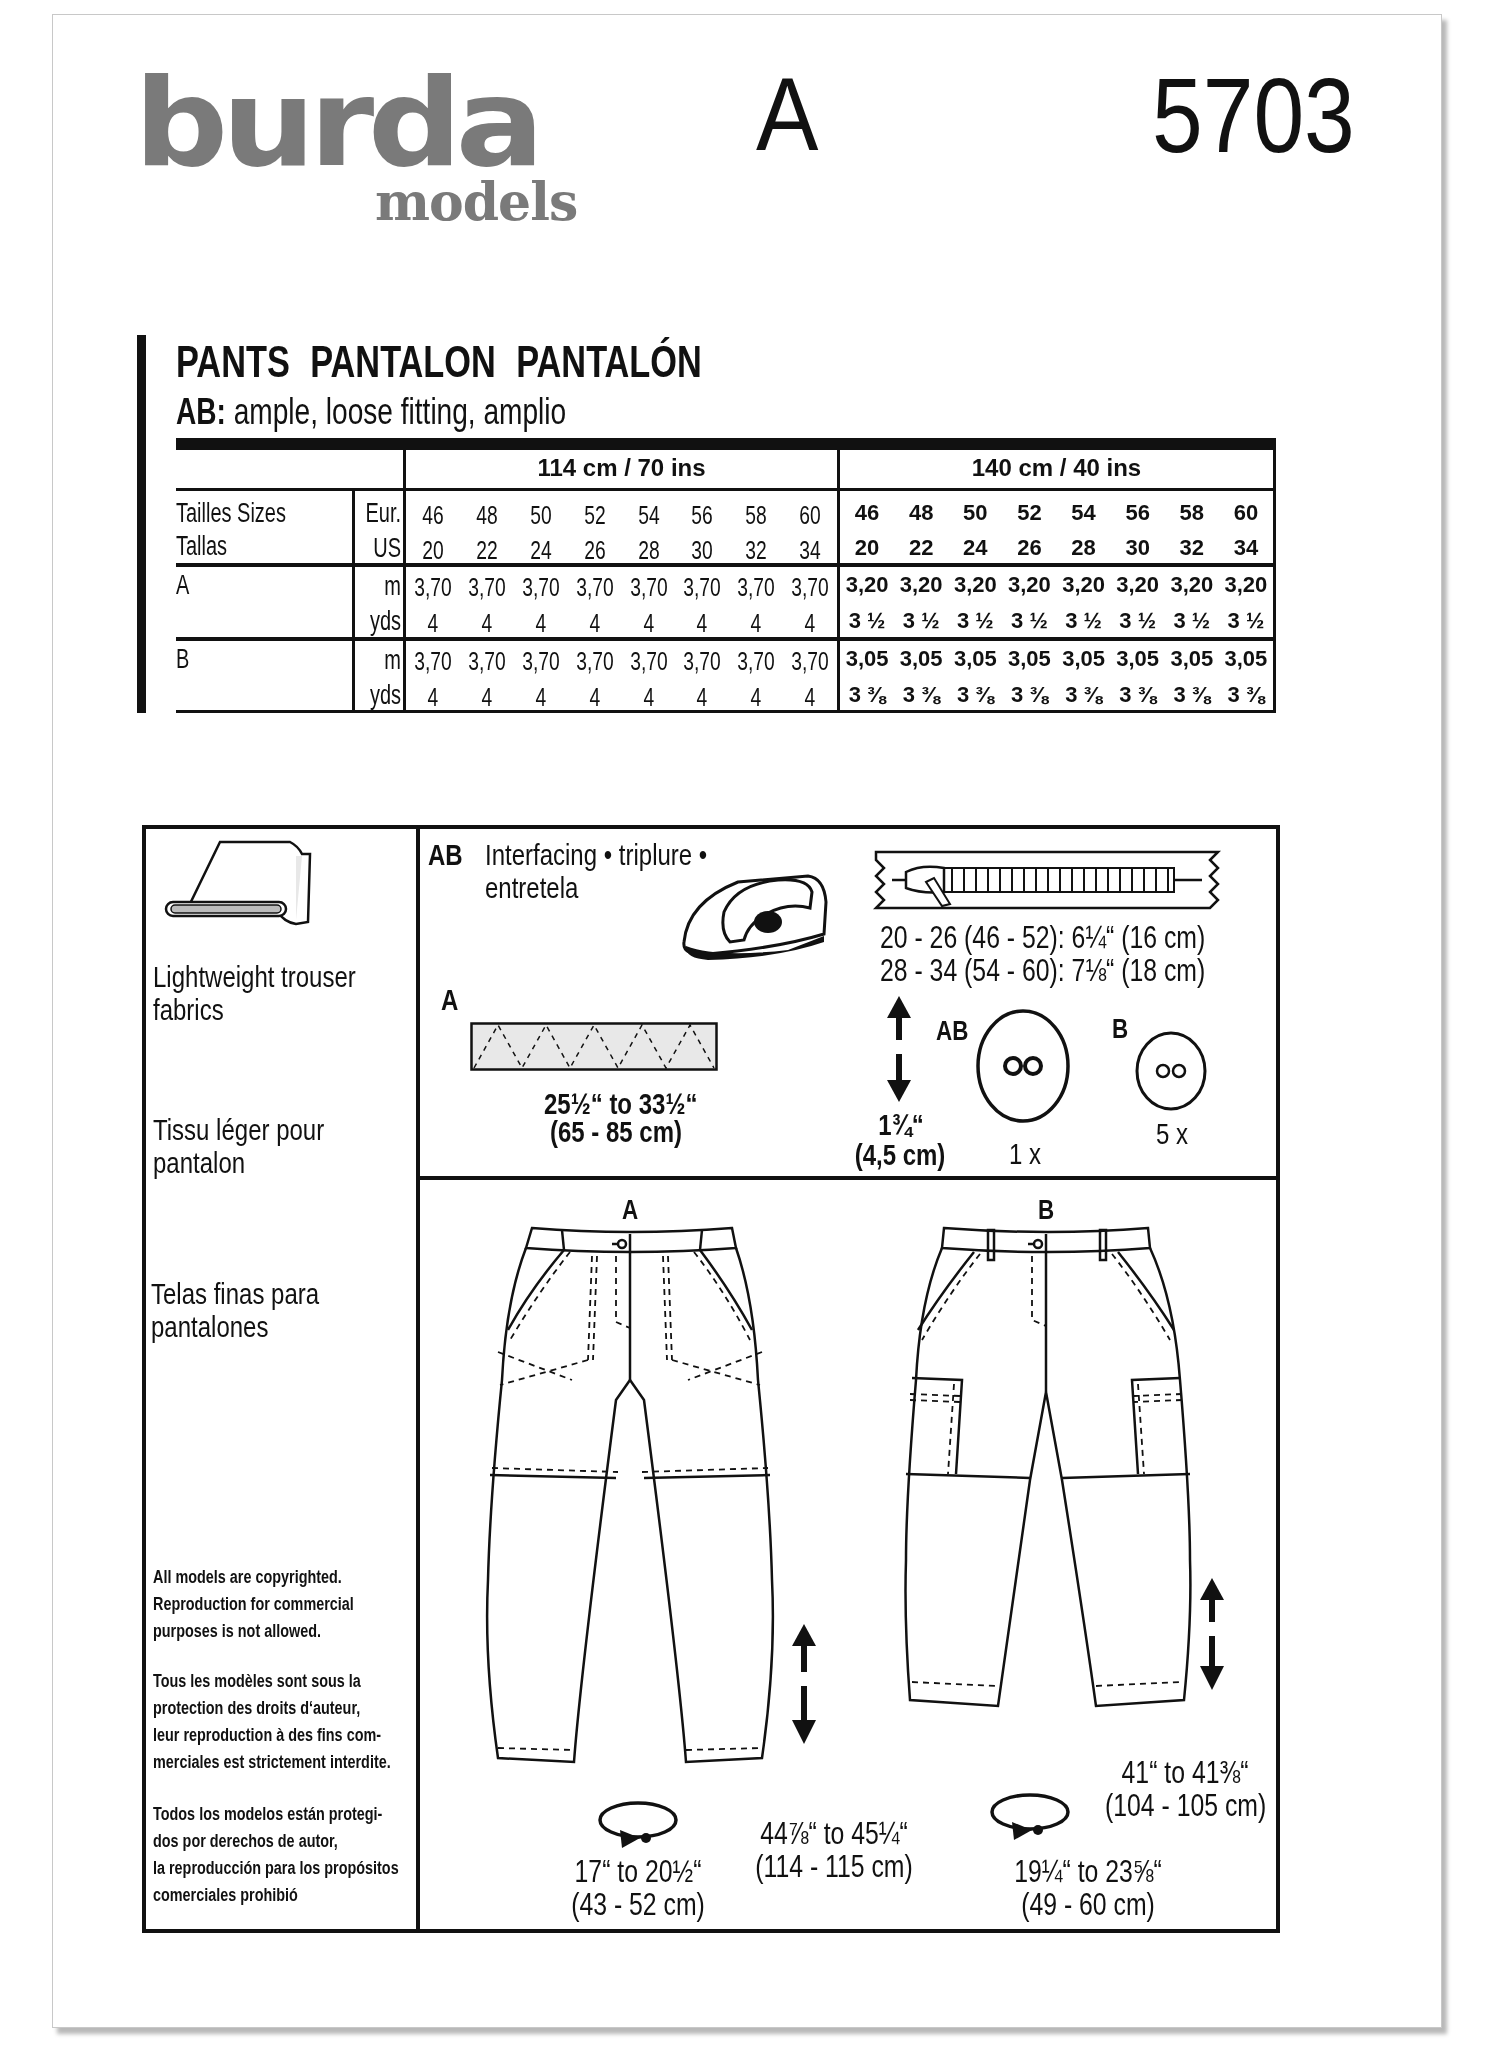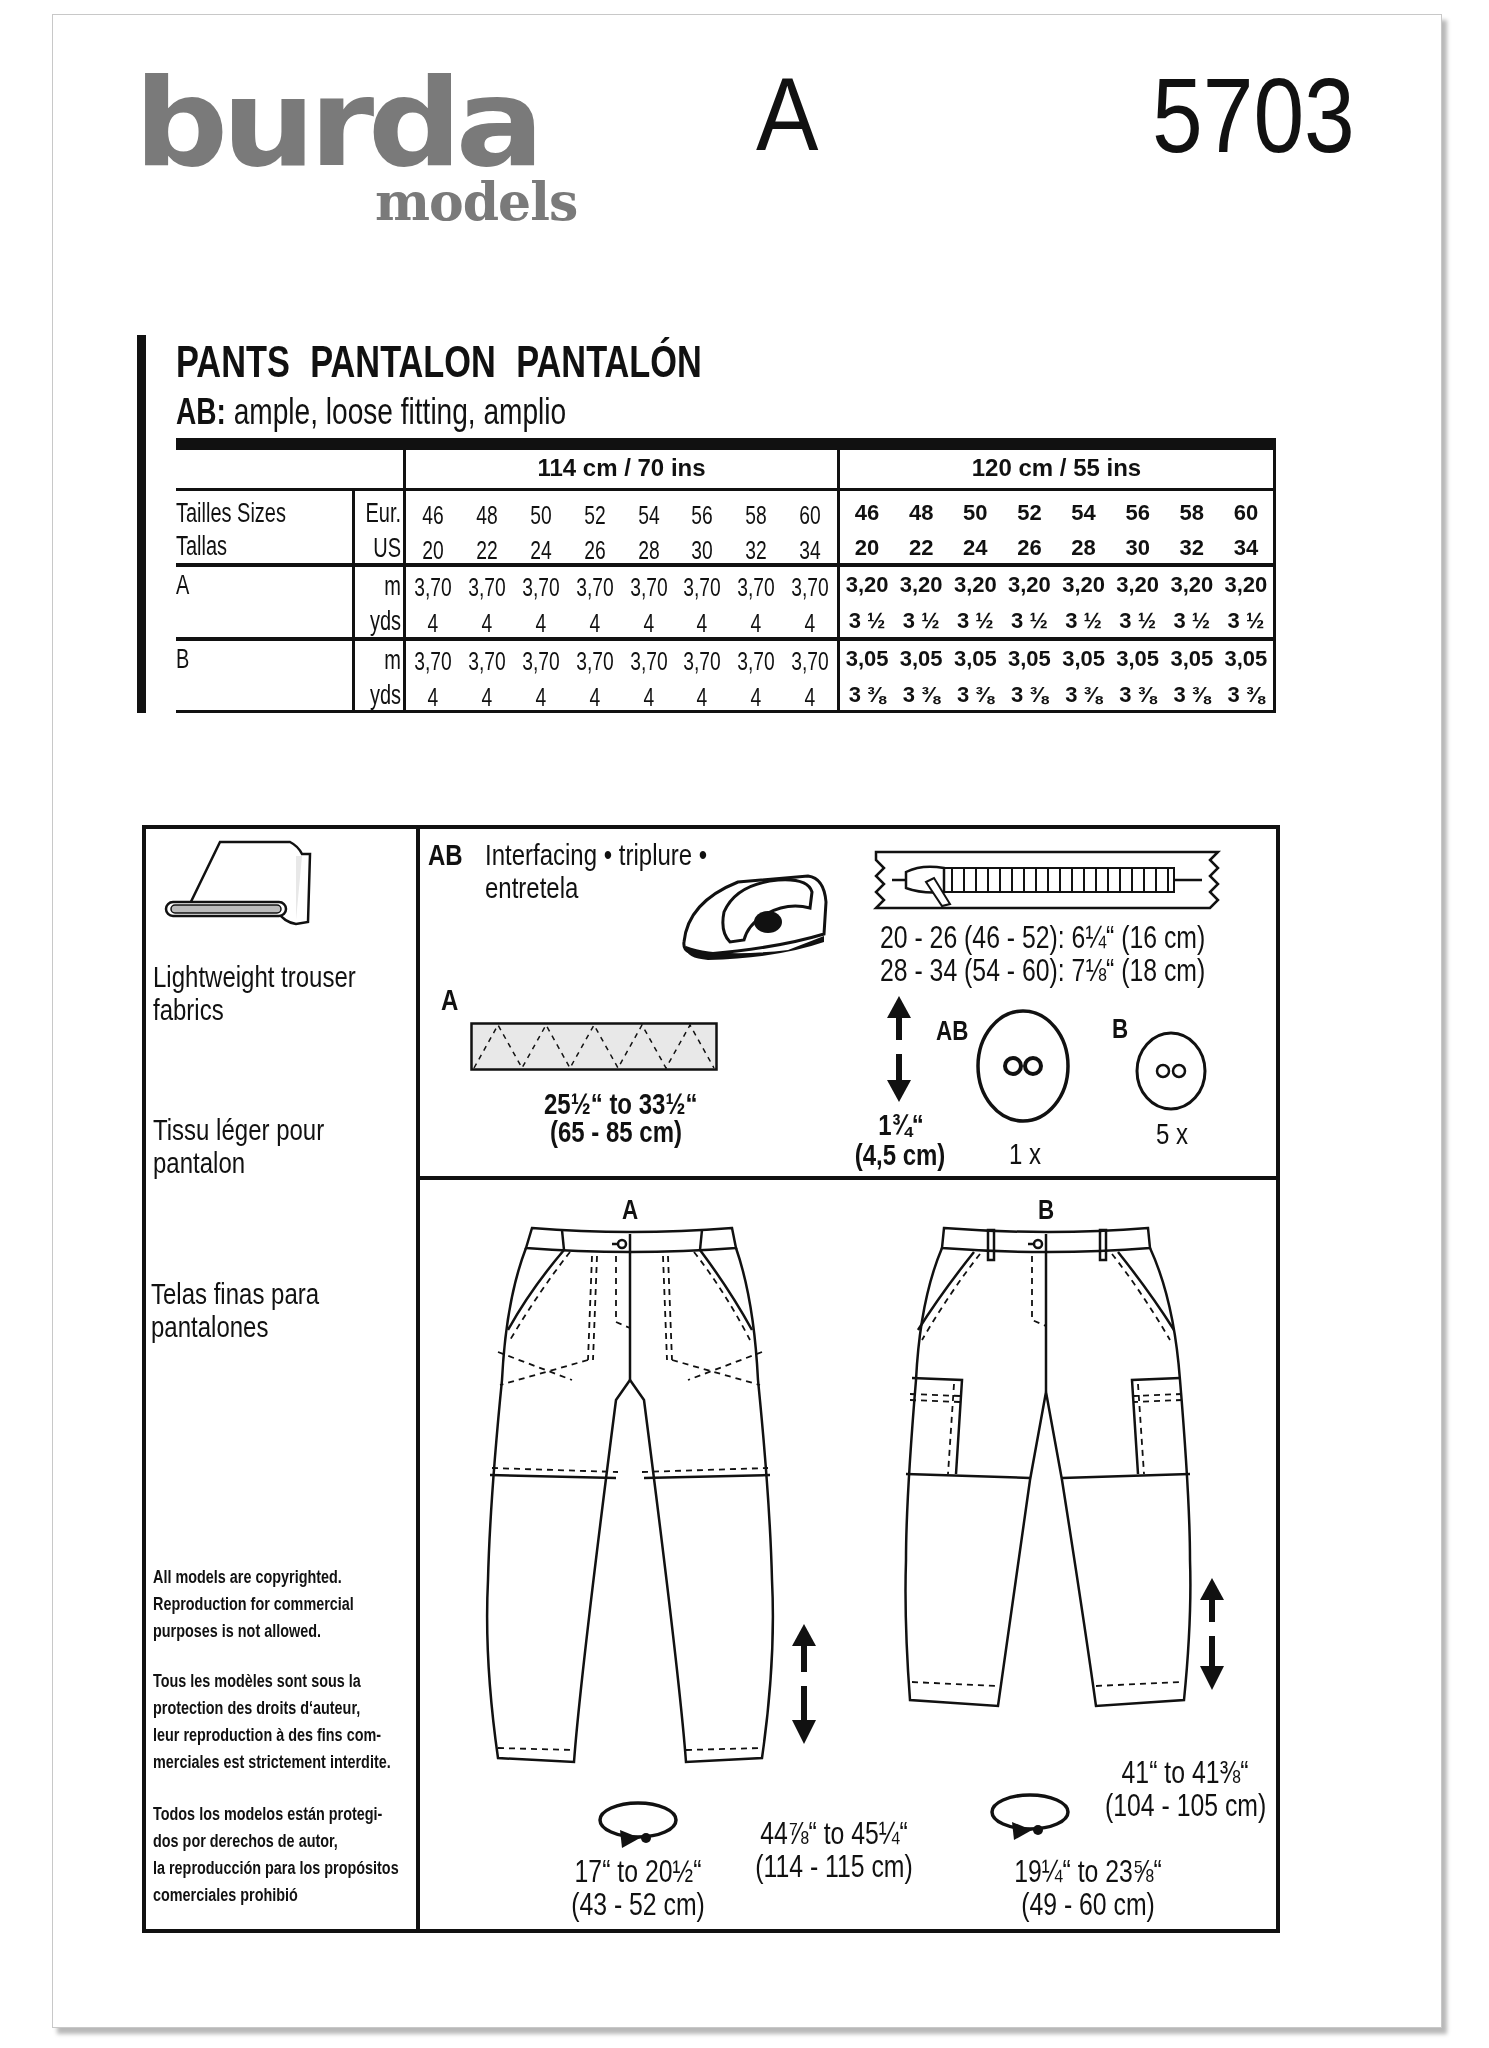--- a/index.html
+++ b/index.html
@@ -51,21 +51,21 @@
   <div class="hline" style="left:0;top:125px;width:1100px;height:4px;"></div>
   <div class="hline" style="left:0;top:199px;width:1100px;height:4px;"></div>
   <div class="hline" style="left:0;top:272px;width:1100px;height:3px;"></div>
 
   <div class="vline" style="left:176px;top:50px;width:3px;height:225px;"></div>
   <div class="vline" style="left:227px;top:0;width:3px;height:275px;"></div>
   <div class="vline" style="left:661px;top:0;width:3px;height:275px;"></div>
   <div class="vline" style="left:1097px;top:0;width:3px;height:275px;"></div>
 
   <div class="cell bld" style="left:230px;top:18px;width:431px;font-size:24px;">114 cm / 70 ins</div>
-  <div class="cell bld" style="left:664px;top:18px;width:433px;font-size:24px;">120 cm / 55 ins</div>
+  <div class="cell bld" style="left:664px;top:18px;width:433px;font-size:24px;">140 cm / 40 ins</div>
 
   <div class="lbl" style="left:0;top:62px;">Tailles   Sizes</div>
   <div class="lbl" style="left:0;top:95px;">Tallas</div>
   <div class="lbl" style="left:0;top:134px;">A</div>
   <div class="lbl" style="left:0;top:208px;">B</div>
 
   <div class="unit" style="left:150px;width:75px;top:62px;">Eur.</div>
   <div class="unit" style="left:150px;width:75px;top:97px;">US</div>
   <div class="unit" style="left:150px;width:75px;top:135px;">m</div>
   <div class="unit" style="left:150px;width:75px;top:170px;">yds</div>

